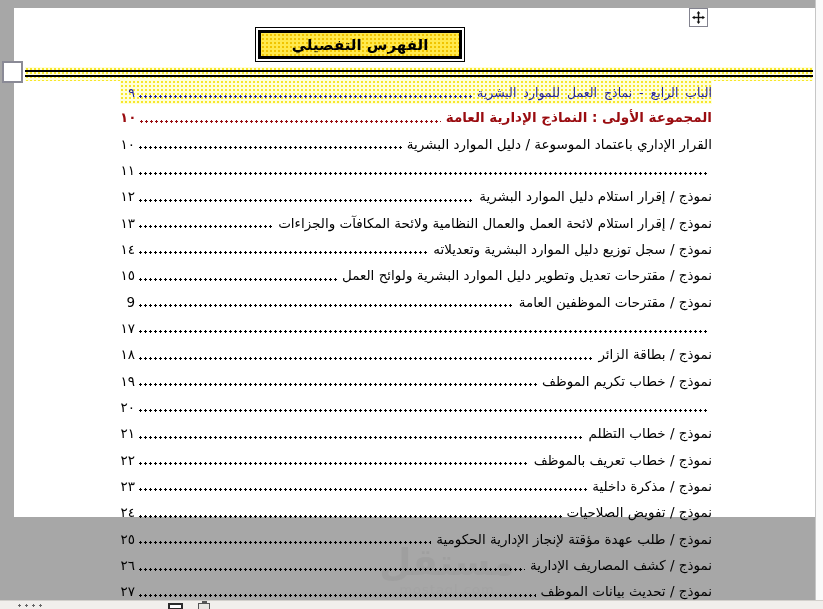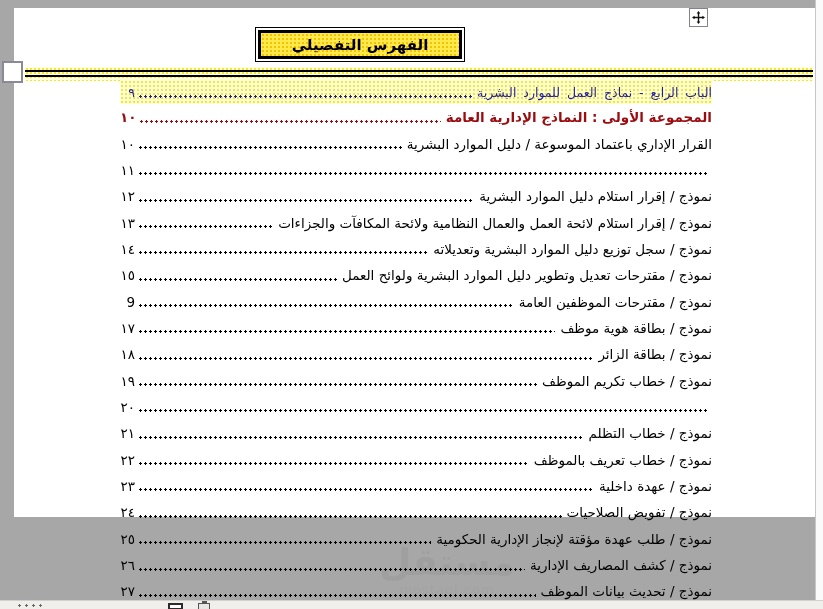--- a/index.html
+++ b/index.html
@@ -135,21 +135,20 @@
     <span class="page-num">١٥</span>
   </div>
 
   <div class="toc-row">
     <span class="label">نموذج / مقترحات الموظفين العامة</span>
     <span class="leader"></span>
     <span class="page-num">9</span>
   </div>
 
   <div class="toc-row">
-    <span class="label">نموذج /  بطاقة هوية موظف</span>
     <span class="leader"></span>
     <span class="page-num">١٧</span>
   </div>
 
   <div class="toc-row">
     <span class="label">نموذج /  بطاقة الزائر</span>
     <span class="leader"></span>
     <span class="page-num">١٨</span>
   </div>
 
@@ -170,21 +169,21 @@
     <span class="page-num">٢١</span>
   </div>
 
   <div class="toc-row">
     <span class="label">نموذج / خطاب تعريف بالموظف</span>
     <span class="leader"></span>
     <span class="page-num">٢٢</span>
   </div>
 
   <div class="toc-row">
-    <span class="label">نموذج / عهدة داخلية</span>
+    <span class="label">نموذج / مذكرة داخلية</span>
     <span class="leader"></span>
     <span class="page-num">٢٣</span>
   </div>
 
   <div class="toc-row">
     <span class="label">نموذج / تفويض الصلاحيات</span>
     <span class="leader"></span>
     <span class="page-num">٢٤</span>
   </div>
 

